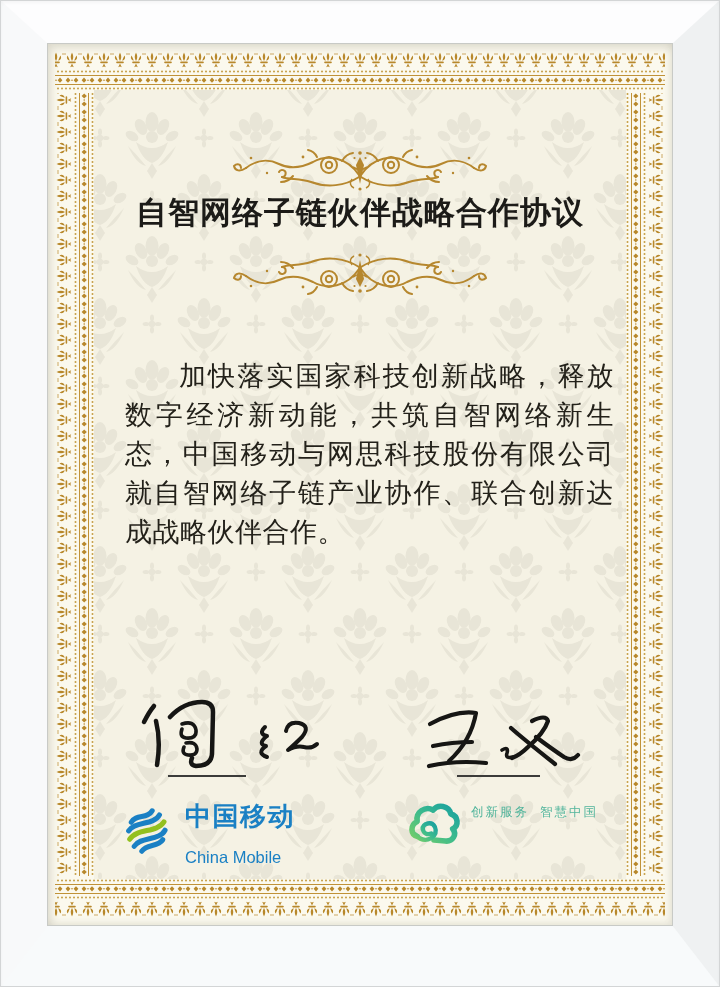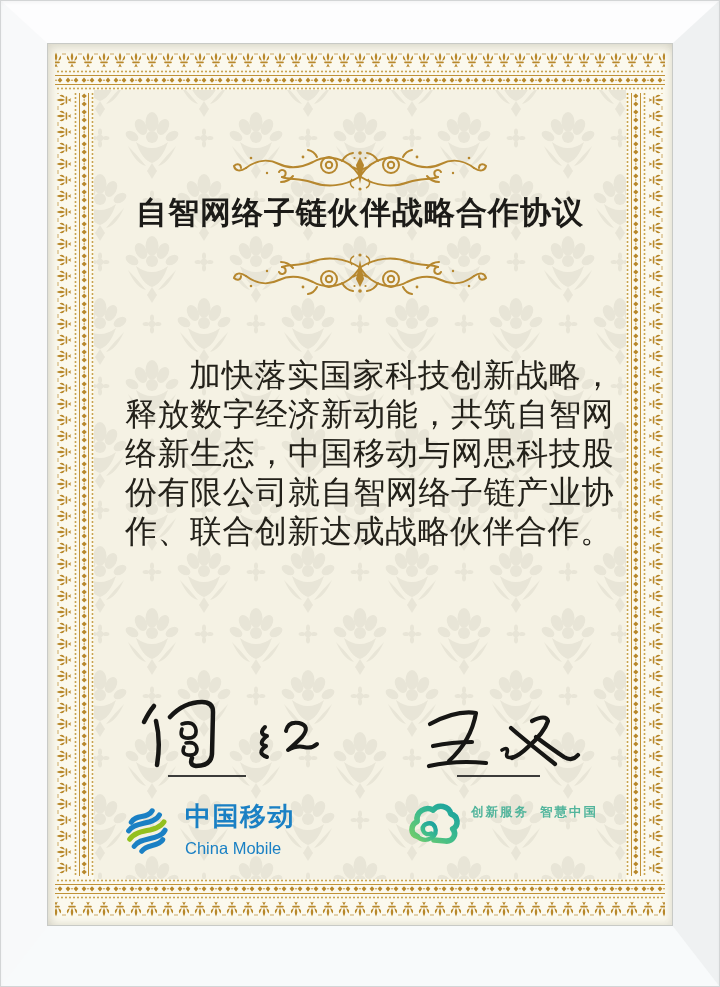--- a/index.html
+++ b/index.html
@@ -18,34 +18,34 @@
          box-shadow:0 0 0 1px #c8cac6, inset 3px 4px 9px rgba(110,105,85,.20),
                     inset -3px -3px 7px rgba(110,105,85,.10);}
   .deco{position:absolute;left:0;top:0;width:624px;height:881px;}
   .content{position:absolute;left:0;top:0;width:540px;height:881px;z-index:2;}
   .flourish{position:absolute;left:183px;width:258px;height:48px;}
   .flourish.top{top:104px;}
   .flourish.bottom{top:204px;transform:scaleY(-1);}
   .title{position:absolute;left:0;top:148px;width:624px;margin:0;text-align:center;
          font-size:31px;font-weight:bold;letter-spacing:1px;color:#1c1b18;}
   .body-text{position:absolute;left:77px;top:312px;width:489px;margin:0;
-         font-size:32px;line-height:39px;letter-spacing:.5px;color:#23211a;
+         font-size:27px;line-height:39px;letter-spacing:.5px;color:#23211a;
          text-align:justify;text-indent:2em;font-weight:500;}
   .sig{position:absolute;}
   .sig.left{left:92px;top:653px;width:180px;height:95px;}
   .sig.right{left:376px;top:653px;width:176px;height:95px;}
   .logo{position:absolute;display:flex;align-items:flex-start;}
   .logo.cm{left:70px;top:758px;}
   .logo.ws{left:358px;top:755px;}
   .logo .txt{margin-left:9px;font-family:"Liberation Sans", sans-serif;}
   .cm-cn{font-size:26px;font-weight:bold;letter-spacing:1.5px;color:#1a80c4;line-height:28px;}
-  .cm-en{font-size:16.5px;color:#1a80c4;line-height:20px;margin-top:8px;}
+  .cm-en{font-size:16.5px;color:#1a80c4;line-height:20px;margin-top:17px;}
   .ws-cn{font-size:25px;font-weight:bold;letter-spacing:2px;color:#1d9e99;line-height:27px;}
   .ws-tag{font-size:12.5px;letter-spacing:2px;color:#52b59c;line-height:14px;margin-top:6px;
-          white-space:pre;font-weight:bold;}
+          white-space:pre;font-weight:normal;}
 </style>
 </head>
 <body>
 
 <div class="stage">
   <div class="frame"></div>
 
   <div class="paper">
 
     <svg class="deco" viewBox="0 0 624 881" aria-hidden="true">

